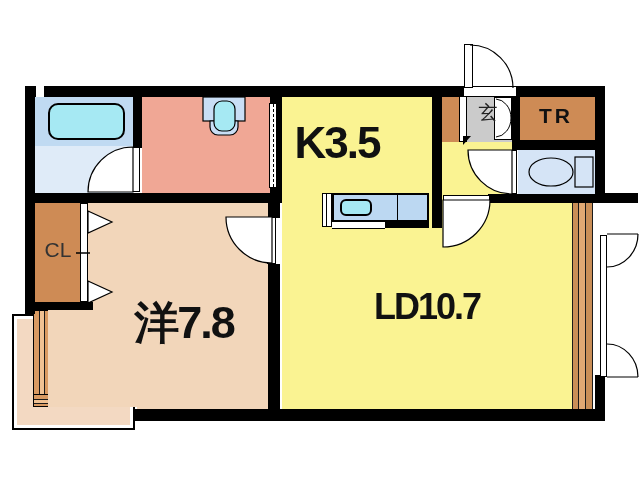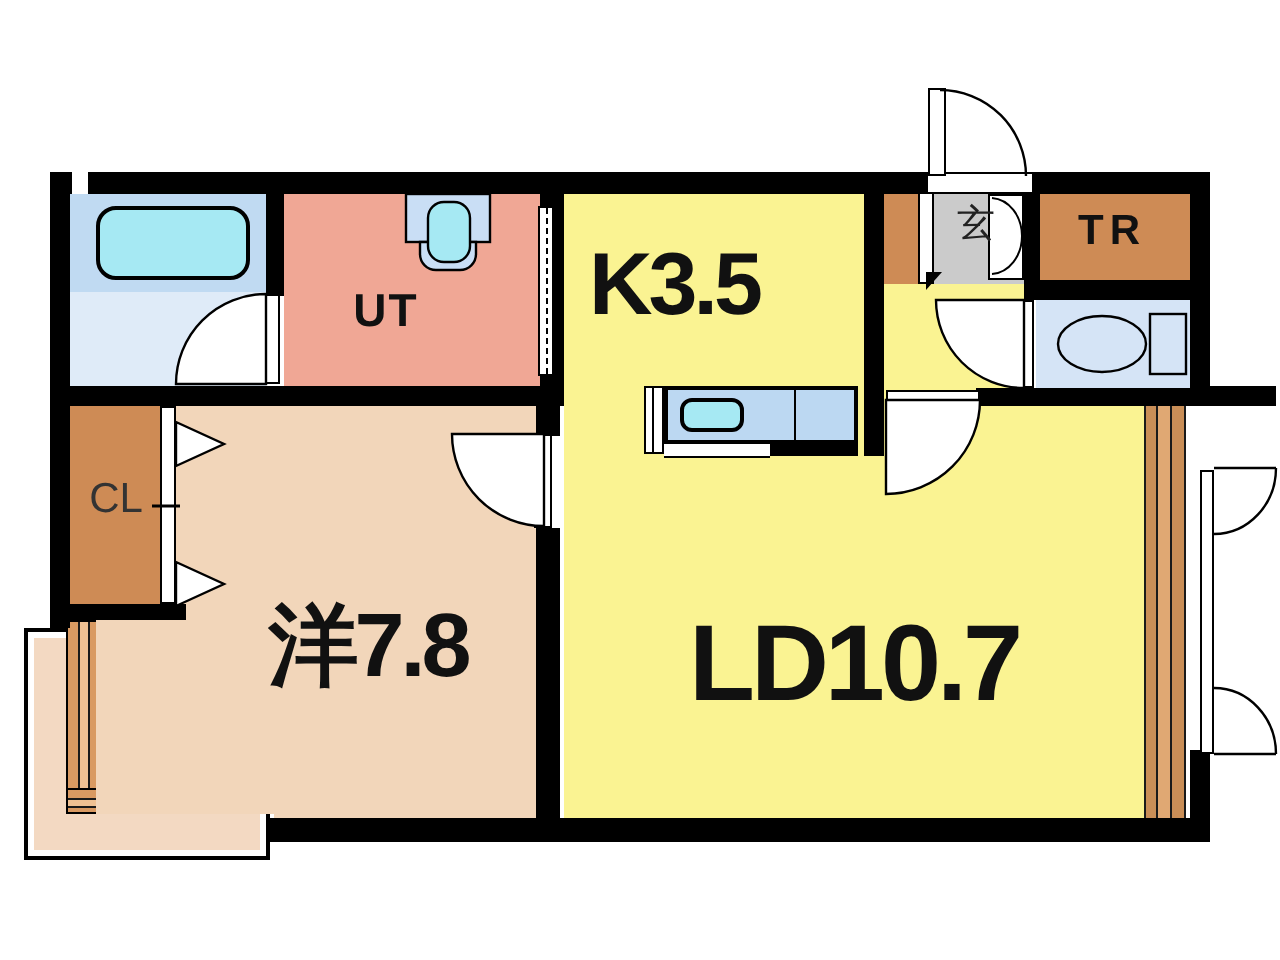--- a/index.html
+++ b/index.html
@@ -86,27 +86,26 @@
        <div style="position:absolute;left:3px;top:0;height:100%;border-left:1px dashed #000;"></div>
     </div>
   <div class="panel" style="left:80px;top:203px;width:8px;height:99px;"></div>
   <div class="panel" style="left:129px;top:147px;width:11px;height:45px;"></div>
   <div class="panel" style="left:267px;top:217px;width:9px;height:47px;"></div>
   <div class="panel" style="left:443px;top:195px;width:47px;height:8px;"></div>
   <div class="panel" style="left:509px;top:150px;width:8px;height:44px;"></div>
   <div class="panel" style="left:494px;top:97px;width:18px;height:43px;"></div>
   <div class="panel" style="left:600px;top:235px;width:7px;height:142px;"></div>
 
-  <div class="lbl" style="left:166px;top:143px;width:54px;font-size:23px;letter-spacing:1px;">UT</div>
   <div class="lbl" style="left:277px;top:120px;width:120px;font-size:44px;letter-spacing:-2px;">K3.5</div>
   <div class="lbl" style="left:530px;top:105px;width:52px;font-size:21px;letter-spacing:3px;text-align:center;">TR</div>
   <div class="lbl" style="left:476px;top:103px;width:24px;font-size:19px;font-weight:normal;color:#222;">玄</div>
   <div class="lbl" style="left:39px;top:239px;width:38px;font-size:21px;font-weight:normal;color:#333;">CL</div>
   <div class="lbl" style="left:104px;top:299px;width:160px;font-size:45px;letter-spacing:-2px;">洋7.8</div>
-  <div class="lbl" style="left:337px;top:304px;width:180px;font-size:54px;letter-spacing:-2px;">LD10.7</div>
+  <div class="lbl" style="left:337px;top:288px;width:180px;font-size:36px;letter-spacing:-2px;">LD10.7</div>
 
   <svg width="640" height="480" viewBox="0 0 640 480">
 
     <path d="M133,192 L133,147 A45,45 0 0 0 88,192 Z" fill="#fff" stroke="#000" stroke-width="1.2"></path>
     <path d="M272,217 L226,217 A46,46 0 0 0 272,263 Z" fill="#fff" stroke="#000" stroke-width="1.2"></path>
     <path d="M443,200 L490,200 A47,47 0 0 1 443,247 Z" fill="#fff" stroke="#000" stroke-width="1.2"></path>
     <path d="M512,150 L468,150 A44,44 0 0 0 512,194 Z" fill="#fff" stroke="#000" stroke-width="1.2"></path>
     <path d="M470,45 A43,43 0 0 1 513,88" fill="none" stroke="#000" stroke-width="1.2"></path>
 
     <path d="M607,234 H638 M638,234 A31,33 0 0 1 607,267" fill="none" stroke="#000" stroke-width="1.2"></path>

